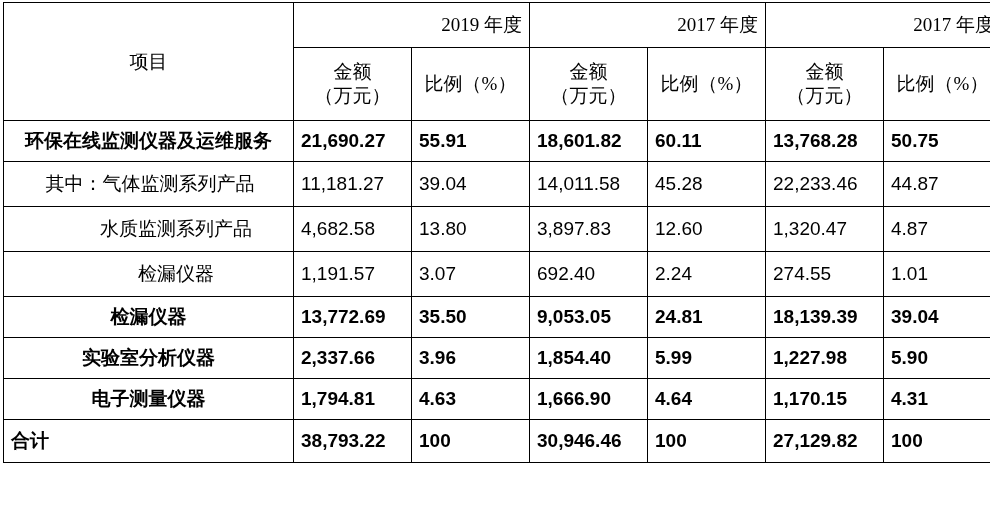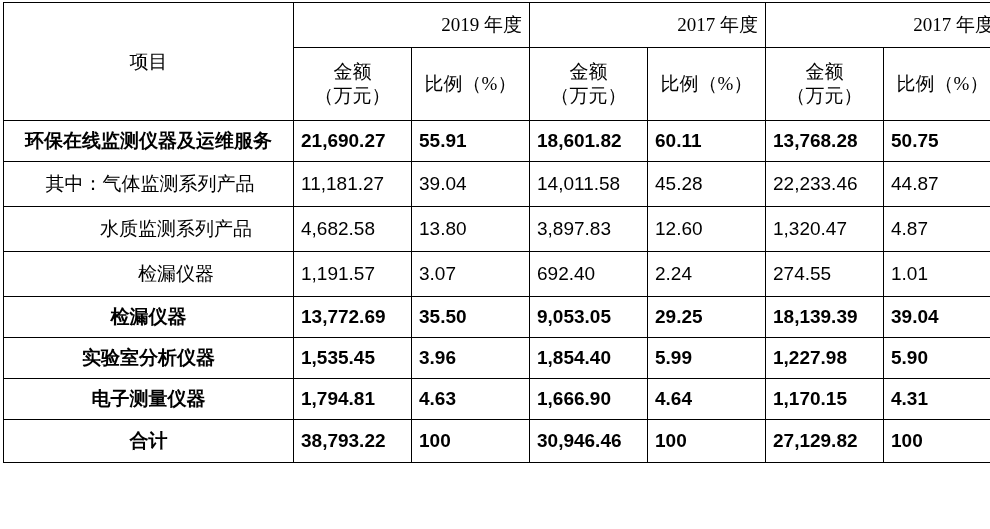--- a/index.html
+++ b/index.html
@@ -77,21 +77,21 @@
   .label.indent2 { padding-left: 62px; }
   .num {
     text-align: left;
     font-family: Liberation Sans, sans-serif;
   }
   .row-total td {
     font-weight: bold;
     height: 42px;
   }
   .row-total .label {
-    text-align: center;
+    text-align: left;
   }
   .tall2 { height: 64px; }
 </style>
 </head>
 <body>
 
 <div class="sheet">
   <table class="fin">
     <colgroup>
       <col class="c-item">
@@ -162,27 +162,27 @@
         <td class="num">692.40</td>
         <td class="num">2.24</td>
         <td class="num">274.55</td>
         <td class="num">1.01</td>
       </tr>
       <tr class="row-main">
         <td class="label">检漏仪器</td>
         <td class="num">13,772.69</td>
         <td class="num">35.50</td>
         <td class="num">9,053.05</td>
-        <td class="num">29.25</td>
+        <td class="num">24.81</td>
         <td class="num">18,139.39</td>
         <td class="num">39.04</td>
       </tr>
       <tr class="row-main">
         <td class="label">实验室分析仪器</td>
-        <td class="num">1,535.45</td>
+        <td class="num">2,337.66</td>
         <td class="num">3.96</td>
         <td class="num">1,854.40</td>
         <td class="num">5.99</td>
         <td class="num">1,227.98</td>
         <td class="num">5.90</td>
       </tr>
       <tr class="row-main">
         <td class="label">电子测量仪器</td>
         <td class="num">1,794.81</td>
         <td class="num">4.63</td>

